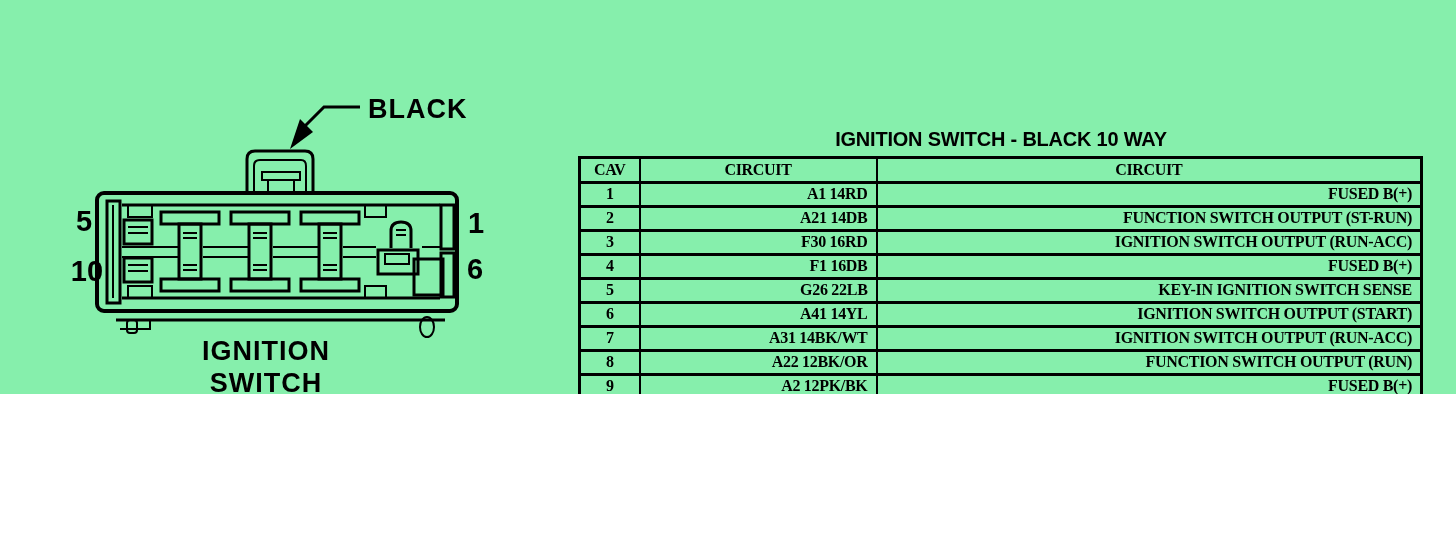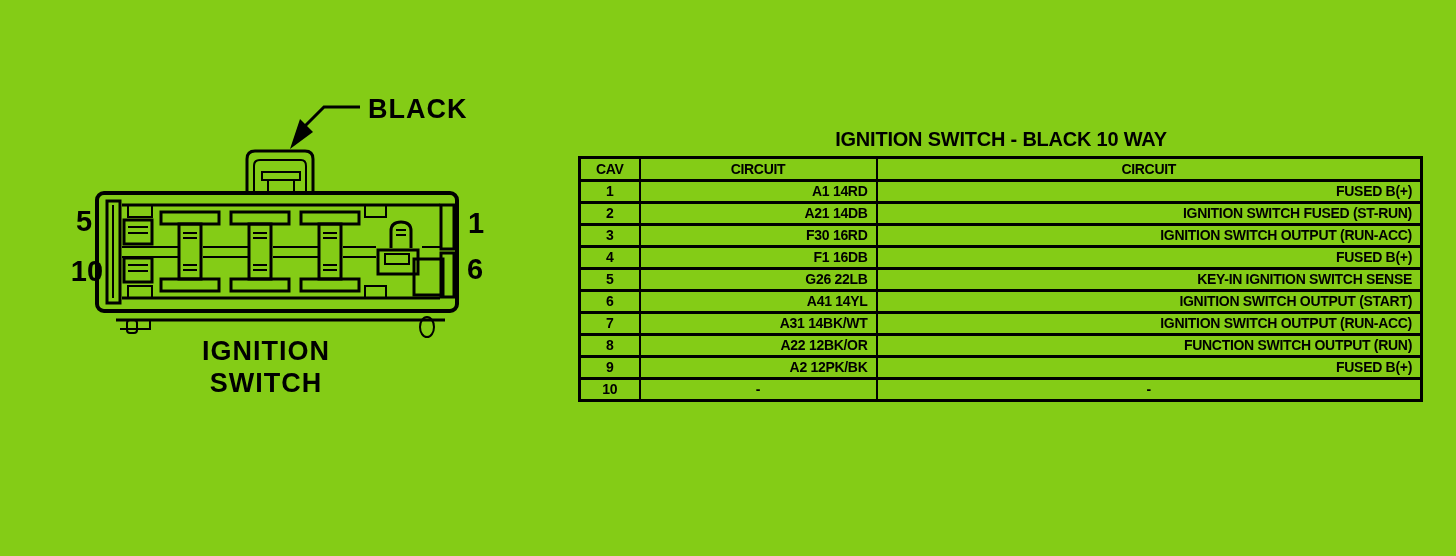--- a/index.html
+++ b/index.html
@@ -1,21 +1,21 @@
 <!DOCTYPE html>
 <html><head>
 <meta charset="utf-8">
 <style>
   * { margin: 0; padding: 0; box-sizing: border-box; }
   html, body { background: #ffffff; }
   .page {
     position: relative;
     width: 1456px;
-    height: 556px;
-    background: #84cc16;
+    height: 394px;
+    background: #86efac;
     font-family: "Liberation Sans", sans-serif;
     color: #000000;
     overflow: hidden;
   }
 
   
   .diagram {
     position: absolute;
     left: 50px;
     top: 80px;
@@ -52,28 +52,29 @@
   table.pinout {
     border-collapse: collapse;
     table-layout: fixed;
     width: 842px;
     border: 3px solid #000;
   }
   table.pinout th, table.pinout td {
     border: 2px solid #000;
     border-top-width: 3px;
     border-bottom-width: 3px;
-    font-size: 14px;
+    font-size: 16px;
     font-weight: bold;
     letter-spacing: -0.3px;
     height: 22px;
     padding: 1px 8px 2px 8px;
     vertical-align: middle;
     white-space: nowrap;
     overflow: hidden;
+    font-family: Liberation Serif, serif;
   }
   table.pinout th { text-align: center; padding: 2px 4px; }
   td.cav  { text-align: center; }
   td.ctr  { text-align: center; }
   td.lft  { text-align: right; }
 </style>
 </head>
 <body>
 
 <div class="page">
@@ -182,21 +183,21 @@
       </thead>
       <tbody>
         <tr>
           <td class="cav">1</td>
           <td class="lft">A1 14RD</td>
           <td class="lft">FUSED B(+)</td>
         </tr>
         <tr>
           <td class="cav">2</td>
           <td class="lft">A21 14DB</td>
-          <td class="lft">IGNITION SWITCH FUSED (ST-RUN)</td>
+          <td class="lft">FUNCTION SWITCH OUTPUT (ST-RUN)</td>
         </tr>
         <tr>
           <td class="cav">3</td>
           <td class="lft">F30 16RD</td>
           <td class="lft">IGNITION SWITCH OUTPUT (RUN-ACC)</td>
         </tr>
         <tr>
           <td class="cav">4</td>
           <td class="lft">F1 16DB</td>
           <td class="lft">FUSED B(+)</td>

